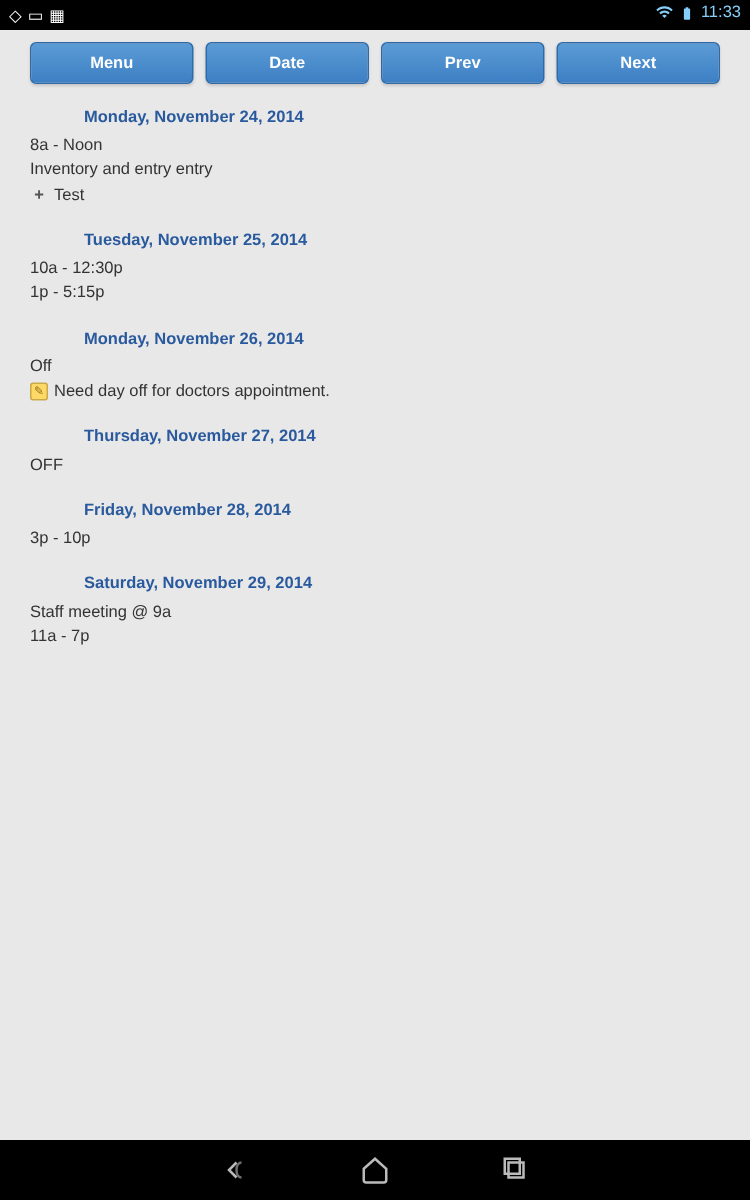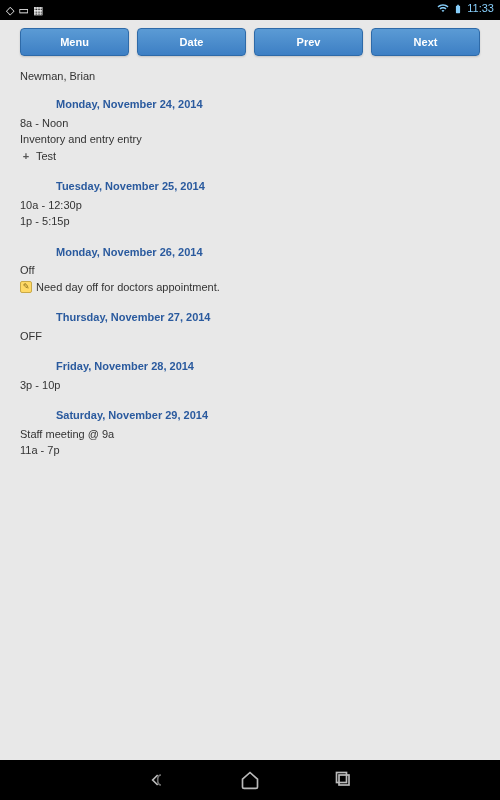--- a/index.html
+++ b/index.html
@@ -143,21 +143,20 @@
 
 <div class="app-content">
 
   <div class="button-row">
     <button class="nav-button">Menu</button>
     <button class="nav-button">Date</button>
     <button class="nav-button">Prev</button>
     <button class="nav-button">Next</button>
   </div>
 
-  <div class="user-name">Newman, Brian</div>
 
   <div class="day-block">
     <div class="day-header">Monday, November 24, 2014</div>
     <div class="day-line">8a - Noon</div>
     <div class="day-line">Inventory and entry entry</div>
     <div class="day-line">
       <span class="plus-icon">+</span>
       <span>Test</span>
     </div>
   </div>

